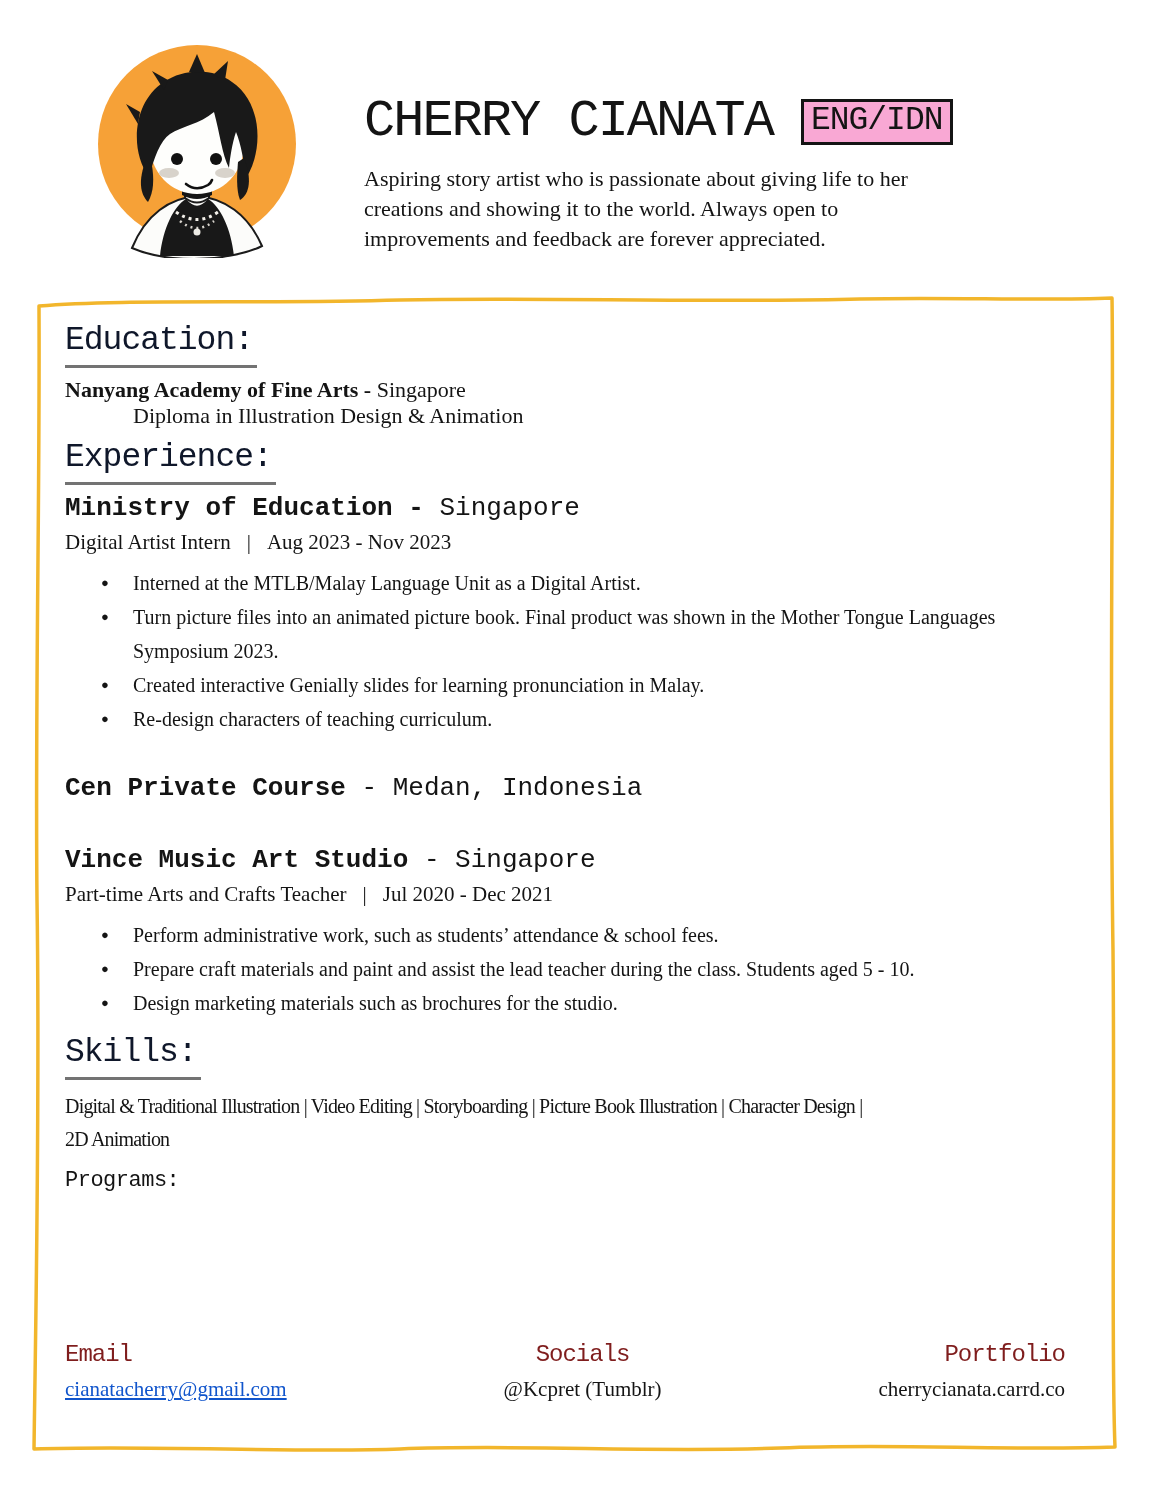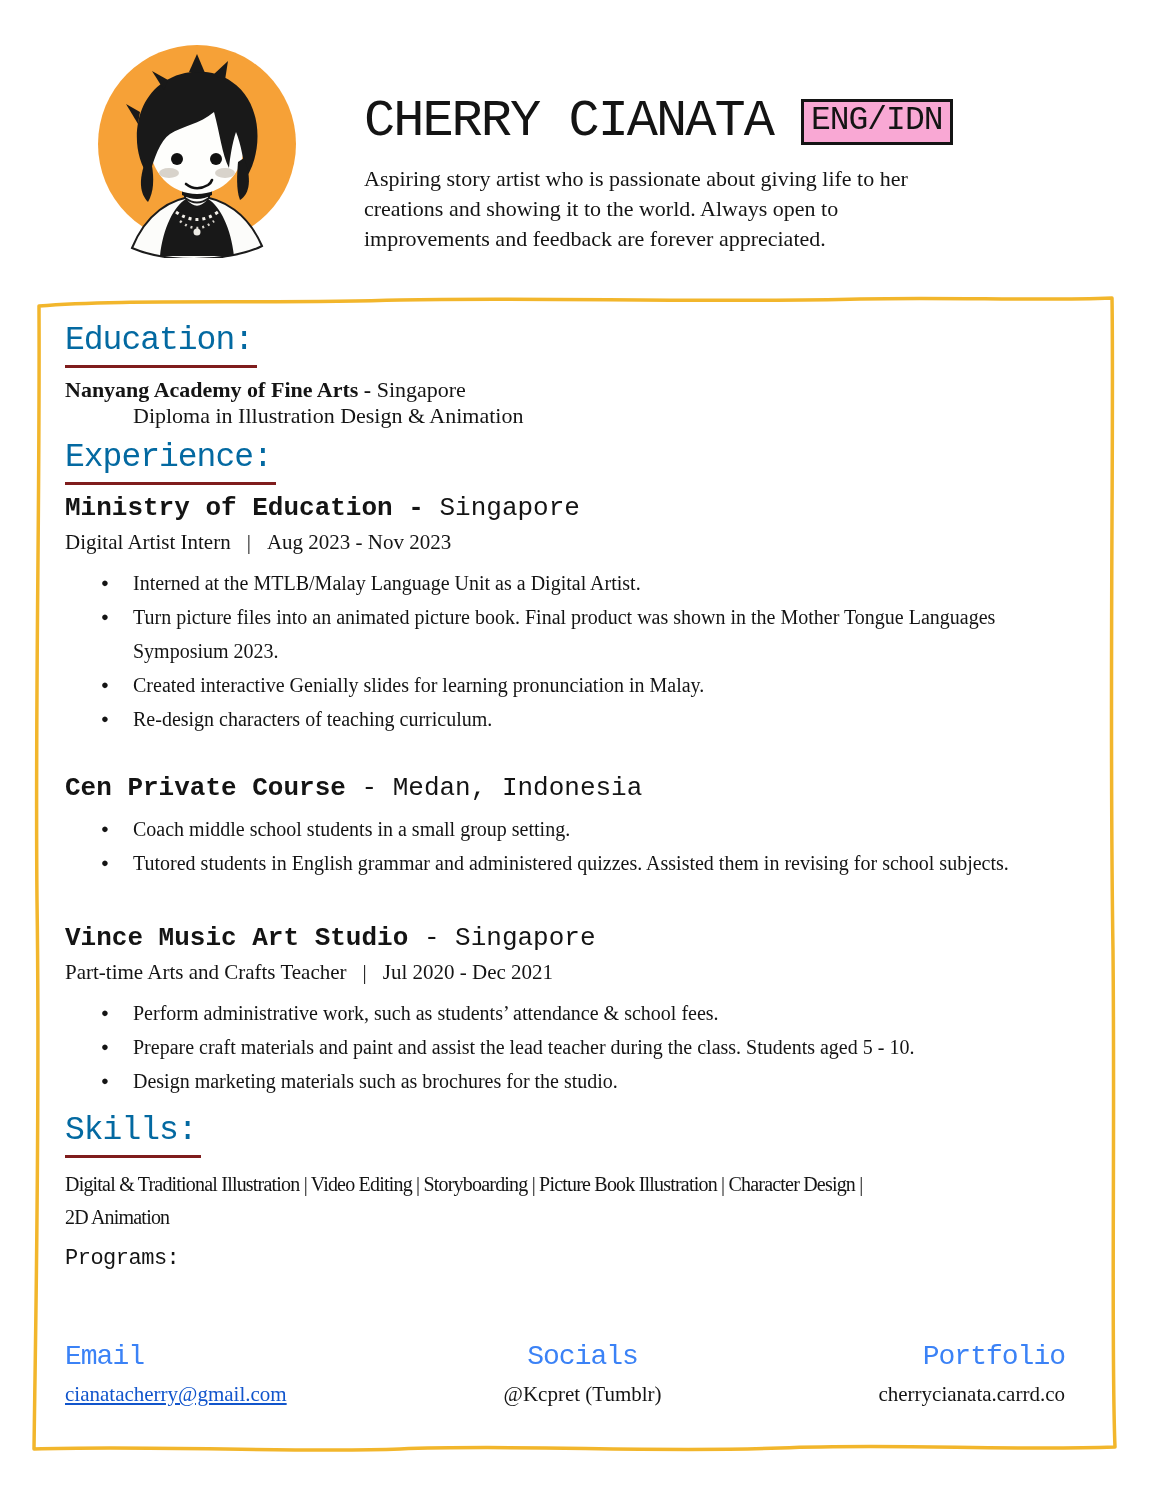--- a/index.html
+++ b/index.html
@@ -34,21 +34,21 @@
 
   
   .frame-svg{position:absolute;left:0;top:0;width:1159px;height:1500px;pointer-events:none;}
 
   
   .content{position:absolute;left:65px;top:322px;width:1000px;}
   h2.section-heading{
     font-family:"Liberation Mono","DejaVu Sans Mono",monospace;
     font-size:33px;font-weight:400;letter-spacing:-1px;
     display:inline-block;margin:0;padding:0 4px 6px 0;
-    border-bottom:3px solid #7f1d1d;color:#0369a1;
+    border-bottom:3px solid #737373;color:#0f172a;
   }
   .section-heading-wrap{margin:0 0 9px 0;}
   .edu-line{font-size:22px;line-height:26px;margin:0;}
   .edu-degree{margin-left:68px;font-size:22px;line-height:26px;}
   .sep-gap{height:10px;}
 
   .job{margin-top:30px;}
   .job.first{margin-top:2px;}
   .company-line{font-size:26px;line-height:28px;font-family:Liberation Mono, monospace;}
   .company-line b{font-weight:700;}
@@ -77,21 +77,21 @@
   
   .footer{
     position:absolute;left:65px;top:1342px;width:1000px;
     display:flex;justify-content:space-between;align-items:flex-start;
   }
   .f-col{display:flex;flex-direction:column;gap:9px;}
   .f-col.center{text-align:center;}
   .f-col.right{text-align:right;}
   .f-heading{
     font-family:"Liberation Mono","DejaVu Sans Mono",monospace;
-    font-size:28px;letter-spacing:-1px;line-height:1.1;color:#3b82f6;
+    font-size:24px;letter-spacing:-1px;line-height:1.1;color:#7f1d1d;
   }
   .f-value{font-size:21px;line-height:1.2;color:#141414;}
   a.email-link{color:#1155CC;text-decoration:underline;cursor:pointer;}
 </style>
 </head>
 <body>
 
 <div class="page">
 
   <svg class="frame-svg" viewBox="0 0 1159 1500" xmlns="http://www.w3.org/2000/svg">
@@ -192,24 +192,20 @@
         <li>Created interactive Genially slides for learning pronunciation in Malay.</li>
         <li>Re-design characters of teaching curriculum.</li>
       </ul>
     </div>
 
     <div class="job" style="margin-top:38px;">
       <div class="company-line">
         <b>Cen Private Course</b>
         <span>- Medan, Indonesia</span>
       </div>
-      <ul class="bullets">
-        <li>Coach middle school students in a small group setting.</li>
-        <li>Tutored students in English grammar and administered quizzes.  Assisted them in revising for school subjects.</li>
-      </ul>
     </div>
 
     <div class="job" style="margin-top:44px;">
       <div class="company-line">
         <b>Vince Music Art Studio</b>
         <span>- Singapore</span>
       </div>
       <div class="job-meta">
         <span>Part-time Arts and Crafts Teacher</span><span class="pipe">|</span><span>Jul 2020 - Dec 2021</span>
       </div>

